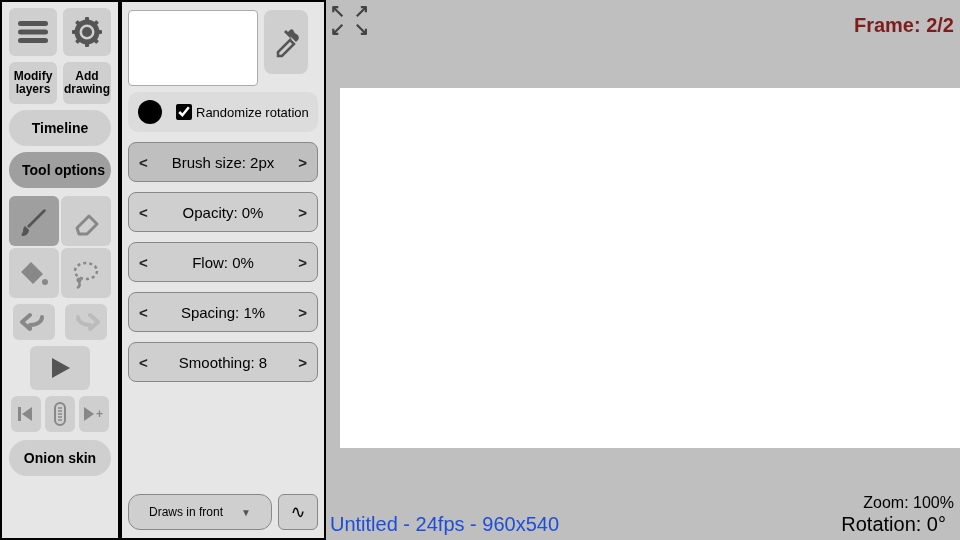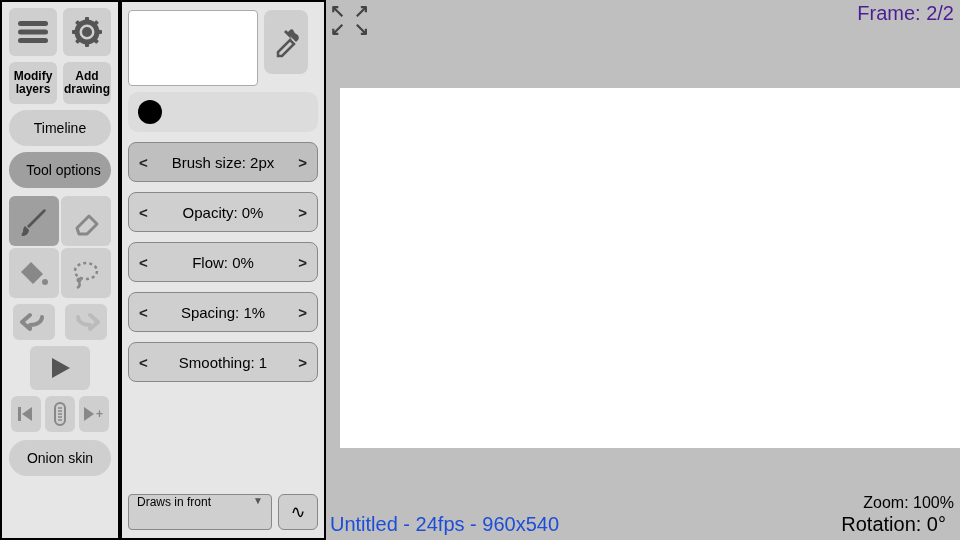--- a/index.html
+++ b/index.html
@@ -3,21 +3,21 @@
 <meta charset="utf-8">
 <style>
   * { box-sizing: border-box; margin: 0; padding: 0; font-family: Arial, Helvetica, sans-serif; }
   html, body { width: 960px; height: 540px; overflow: hidden; background: #bfbfbf; }
   .app { display: flex; width: 960px; height: 540px; }
   .left-panel { width: 120px; height: 540px; background: #e6e6e6; border: 2px solid #000; display: flex; flex-direction: column; align-items: center; padding: 6px 4px; }
   .row { display: flex; gap: 6px; margin-bottom: 6px; width: 100%; justify-content: center; }
   .btn { background: #cfcfcf; border-radius: 6px; display: flex; align-items: center; justify-content: center; cursor: pointer; }
   .btn-sm { width: 48px; height: 48px; }
   .btn-txt { width: 48px; height: 42px; font-size: 12px; font-weight: bold; text-align: center; line-height: 1.1; flex-direction: column; }
-  .btn-wide { width: 102px; height: 36px; font-size: 14px; font-weight: normal; border-radius: 18px; }
+  .btn-wide { width: 102px; height: 36px; font-size: 14px; font-weight: bold; border-radius: 18px; }
   .btn-active { background: #9f9f9f; }
   .tool-grid { display: grid; grid-template-columns: 50px 50px; grid-template-rows: 50px 50px; gap: 2px; margin-bottom: 6px; }
   .tool-cell { background: #cfcfcf; border-radius: 6px; display: flex; align-items: center; justify-content: center; cursor: pointer; }
   .tool-cell.active { background: #9f9f9f; }
   .row-undo { display: flex; gap: 10px; margin-bottom: 6px; justify-content: center; width: 100%; }
   .btn-ur { width: 42px; height: 36px; }
   .btn-play { width: 60px; height: 44px; margin-bottom: 6px; }
   .row-frame { display: flex; gap: 4px; justify-content: center; width: 100%; margin-bottom: 6px; }
   .btn-fc { width: 30px; height: 36px; }
 
@@ -27,28 +27,28 @@
   .eyedrop { width: 44px; height: 64px; background: #cfcfcf; border-radius: 8px; display: flex; align-items: center; justify-content: center; cursor: pointer; }
   .color-row { display: flex; gap: 10px; align-items: center; background: #dcdcdc; border-radius: 10px; padding: 8px 6px; margin-bottom: 10px; }
   .swatch { width: 24px; height: 24px; background: #000; border-radius: 50%; flex: 0 0 auto; margin: 0 4px; }
   .checks { display: flex; flex-direction: column; gap: 12px; font-size: 13px; }
   .check { display: flex; align-items: center; gap: 4px; }
   .check input { width: 16px; height: 16px; accent-color: #000; }
   .spinner { display: flex; align-items: center; justify-content: space-between; background: #cfcfcf; border: 1px solid #888; border-radius: 8px; height: 40px; padding: 0 10px; margin-bottom: 10px; font-size: 15px; cursor: default; }
   .spinner.active { background: #bfbfbf; }
   .spinner .arrow { font-weight: bold; color: #222; cursor: pointer; user-select: none; }
   .bottom-row { display: flex; gap: 6px; margin-top: auto; }
-  .select { flex: 1; height: 36px; background: #cfcfcf; border: 1px solid #888; border-radius: 4px; display: flex; align-items: flex-start; padding: 0 8px; font-size: 12px; justify-content: space-between; cursor: pointer; }
+  .select { flex: 1; height: 36px; background: #cfcfcf; border: 1px solid #888; border-radius: 12px; display: flex; align-items: center; padding: 0 20px; font-size: 12px; justify-content: space-between; cursor: pointer; }
   .wave { width: 40px; height: 36px; background: #cfcfcf; border: 1px solid #888; border-radius: 6px; display: flex; align-items: center; justify-content: center; font-size: 18px; cursor: pointer; }
 
   .canvas-area { flex: 1; position: relative; background: #bfbfbf; }
   .canvas { position: absolute; left: 14px; top: 88px; right: 0; bottom: 92px; background: #fff; }
   .corner-icons { position: absolute; top: 2px; left: 4px; color: #444; font-size: 18px; line-height: 1; font-weight: bold; display: flex; flex-direction: column; cursor: pointer; }
   .corner-icons span { letter-spacing: 2px; }
-  .frame-label { position: absolute; top: 2px; right: 6px; font-size: 20px; color: #4c1d95; }
+  .frame-label { position: absolute; top: 14px; right: 6px; font-size: 20px; color: #7f1d1d; font-weight: bold; }
   .zoom-label { position: absolute; bottom: 28px; right: 6px; font-size: 16px; color: #000; }
   .rot-label { position: absolute; bottom: 4px; right: 14px; font-size: 20px; color: #000; }
   .footer { position: absolute; bottom: 4px; left: 4px; font-size: 20px; color: #1d4ed8; }
 
   svg { display: block; }
 </style>
 </head>
 <body>
 
 <div class="app">
@@ -181,20 +181,24 @@
         <svg width="28" height="40" viewBox="0 0 28 40">
             <path d="M6 34 L6 30 L18 18 L22 22 L10 34 Z" fill="none" stroke="#555" stroke-width="2.5"></path>
             <path d="M18 14 L24 20 L26 18 C28 16 26 12 24 12 L22 10 C22 8 20 6 18 8 L16 10 L14 8 L12 10 L20 18 Z" fill="#555"></path>
           </svg>
       </div>
     </div>
 
     <div class="color-row">
       <div class="swatch"></div>
       <div class="checks">
+        <label class="check">
+          <input type="checkbox" checked="" style="">
+          <span>Randomize rotation</span>
+        </label>
       </div>
     </div>
 
     <div class="spinner active">
       <span class="arrow">&lt;</span>
       <span>Brush size: 2px</span>
       <span class="arrow">&gt;</span>
     </div>
     <div class="spinner">
       <span class="arrow">&lt;</span>
@@ -206,21 +210,21 @@
       <span>Flow: 0%</span>
       <span class="arrow">&gt;</span>
     </div>
     <div class="spinner">
       <span class="arrow">&lt;</span>
       <span>Spacing: 1%</span>
       <span class="arrow">&gt;</span>
     </div>
     <div class="spinner">
       <span class="arrow">&lt;</span>
-      <span>Smoothing: 1</span>
+      <span>Smoothing: 8</span>
       <span class="arrow">&gt;</span>
     </div>
 
     <div class="bottom-row">
       <div class="select">
         <span>Draws in front</span>
         <span style="font-size:10px;color:#555;">▼</span>
       </div>
       <div class="wave">
         <span>∿</span>

